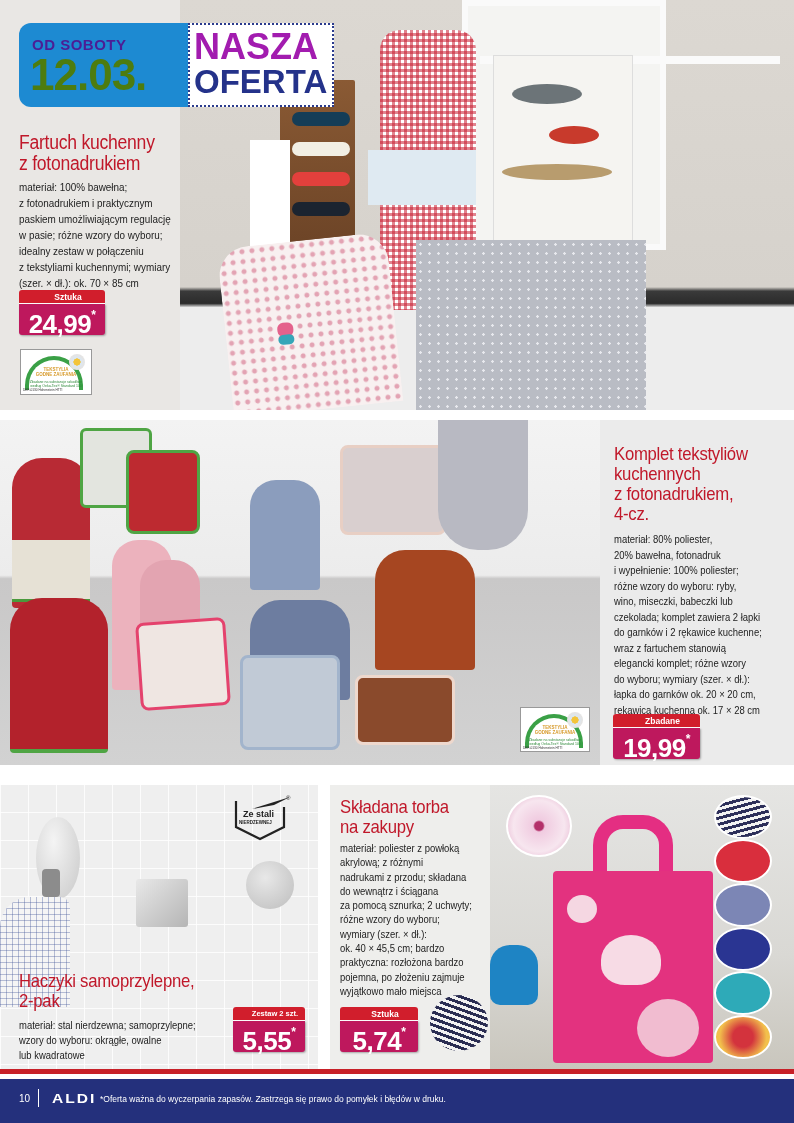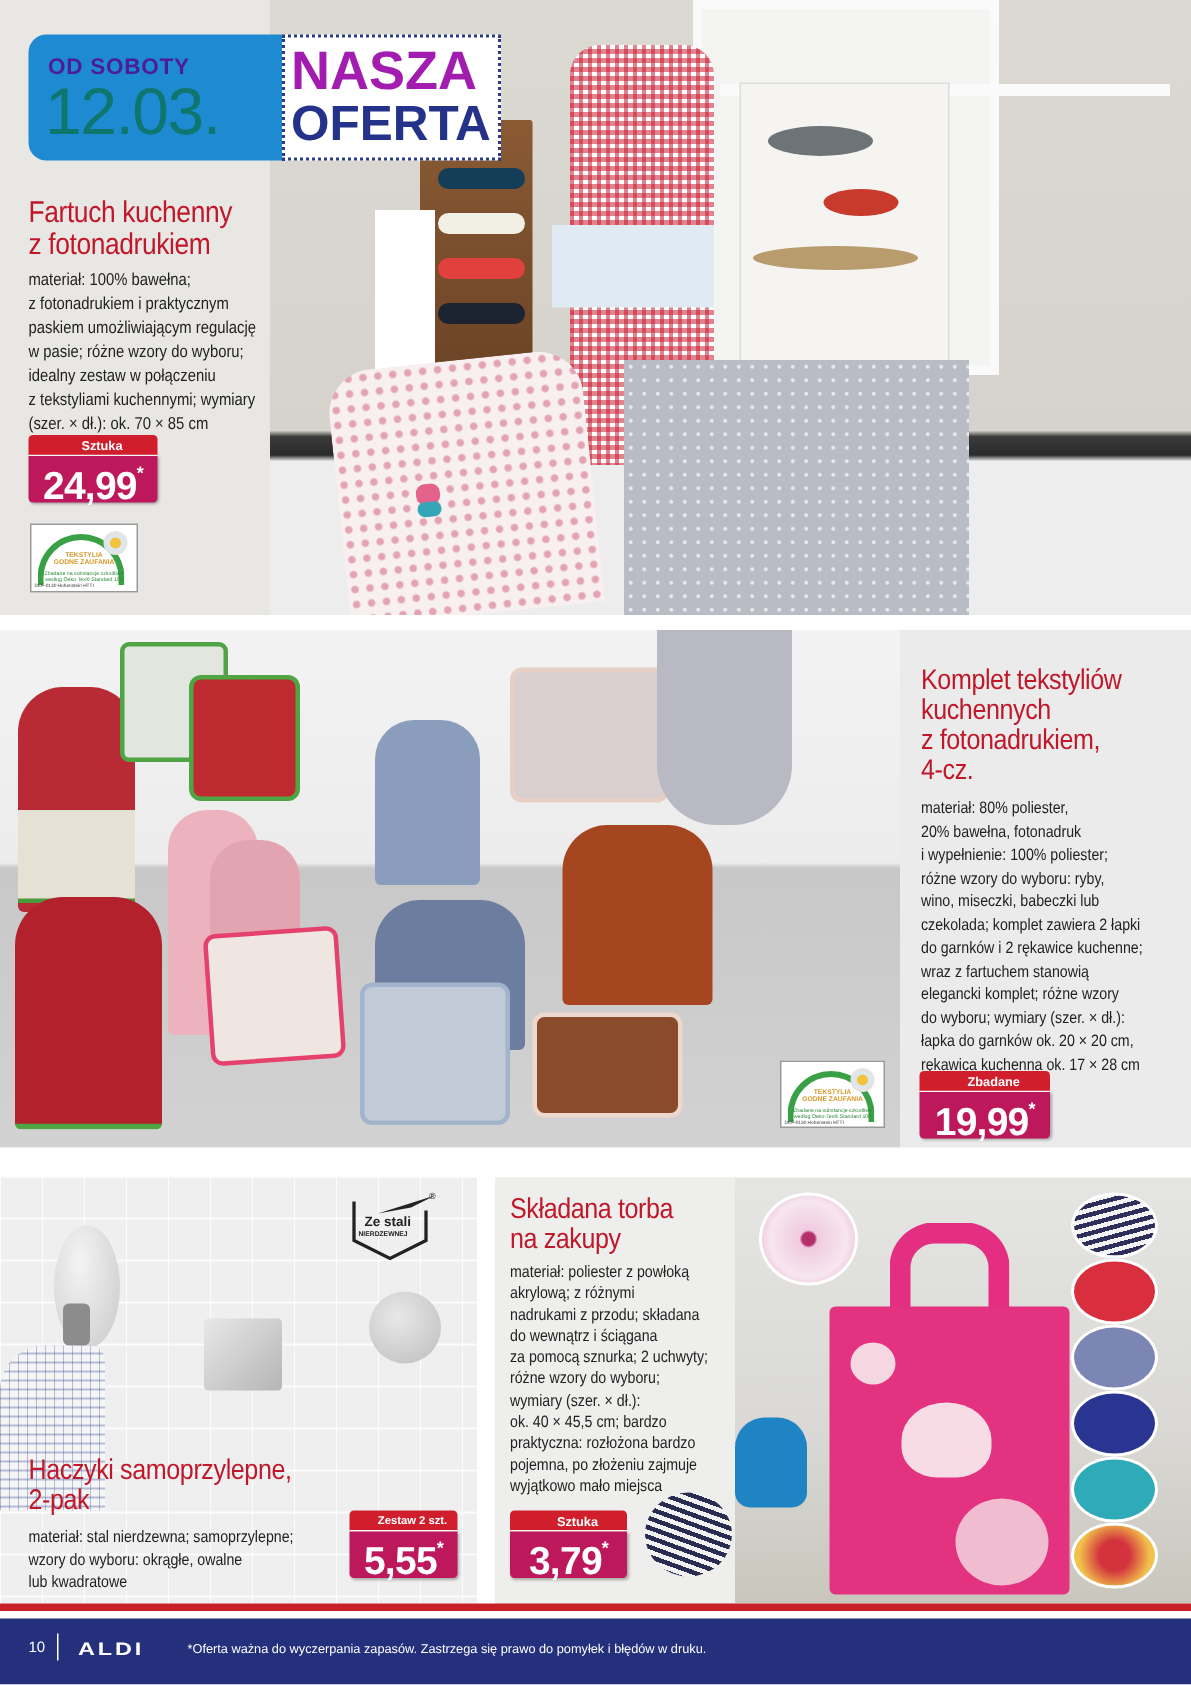--- a/index.html
+++ b/index.html
@@ -18,32 +18,32 @@
   .eco-badge { position: absolute; width: 72px; height: 46px; background: #fff; border: 1px solid #999; }
   .eco-badge .arc { position: absolute; left: 4px; top: 6px; width: 58px; height: 34px; border: 4px solid #3aa046; border-bottom: none; border-radius: 40px 40px 0 0; }
   .eco-badge .sun { position: absolute; right: 6px; top: 4px; width: 16px; height: 16px; border-radius: 50%; background: radial-gradient(circle,#f3c43a 30%, #d9e8f5 34%, #e4e4e4 60%); }
   .eco-badge .t1 { position: absolute; left: 0; right: 0; top: 17px; text-align: center; font-size: 4.5px; color: #d79a2a; font-weight: bold; line-height: 5px; }
   .eco-badge .t2 { position: absolute; left: 2px; right: 2px; top: 30px; font-size: 3.5px; color: #2e8a3a; text-align: center; line-height: 4px; }
   .eco-badge .t3 { position: absolute; left: 2px; right: 2px; top: 38px; font-size: 3.2px; color: #333; line-height: 4px; }
 
   
   .hdr-blue { position: absolute; left: 19px; top: 23px; width: 171px; height: 84px; background: #1d8ad2; border-radius: 12px 0 0 12px; }
   .hdr-sub { position: absolute; left: 32px; top: 36px; color: #4c1d95; font-weight: bold; font-size: 15px; letter-spacing: 0.5px; }
-  .hdr-date { position: absolute; left: 30px; top: 51px; color: #0f766e; font-weight: normal; font-size: 44px; line-height: 48px; letter-spacing: -1px; }
+  .hdr-date { position: absolute; left: 30px; top: 51px; color: #4d7c0f; font-weight: bold; font-size: 44px; line-height: 48px; letter-spacing: -1px; }
   .hdr-white { position: absolute; left: 188px; top: 23px; width: 146px; height: 84px; background: #fff; border: 2px dotted #2a3a8c; }
   .hdr-nasza { position: absolute; left: 194px; top: 28px; color: #a21caf; font-weight: bold; font-size: 36px; line-height: 38px; }
   .hdr-oferta { position: absolute; left: 194px; top: 64px; color: #24328a; font-weight: bold; font-size: 33px; line-height: 36px; }
 
   .footer { position: absolute; left: 0; top: 1079px; width: 794px; height: 44px; background: #24307c; }
   .footer-stripe-red { position: absolute; left: 0; top: 1069px; width: 794px; height: 5px; background: #c72028; }
   .footer-stripe-white { position: absolute; left: 0; top: 1074px; width: 794px; height: 5px; background: #fff; }
   .footer .page { position: absolute; left: 19px; top: 14px; font-size: 10px; color: #fff; }
   .footer .sep { position: absolute; left: 38px; top: 10px; width: 1px; height: 18px; background: #fff; }
   .footer .logo { position: absolute; left: 52px; top: 13px; font-size: 12px; font-weight: bold; color: #fff; letter-spacing: 1.5px; transform: scaleX(1.3); transform-origin: left; }
-  .footer .note { position: absolute; left: 100px; top: 15px; font-size: 8.5px; color: #fff; white-space: nowrap; margin-left: 25px; }
+  .footer .note { position: absolute; left: 100px; top: 15px; font-size: 8.5px; color: #fff; white-space: nowrap; }
 </style>
 </head>
 <body>
 
 <div class="section" style="left:0;top:0;width:794px;height:410px;background:#e9e7e4;">
 
   <div style="position:absolute;left:180px;top:0;width:614px;height:410px;background:linear-gradient(180deg,#dcd8d2 0%,#d6d2cc 70%,#3a3a3a 71%,#2b2b2b 74%,#ededed 75%);">
     <div style="position:absolute;left:282px;top:0;width:204px;height:250px;background:#f4f4f2;border:6px solid #fafafa;"></div>
     <div style="position:absolute;left:300px;top:56px;width:300px;height:8px;background:#fafafa;"></div>
     <div style="position:absolute;left:100px;top:80px;width:75px;height:175px;background:linear-gradient(180deg,#8a5a34,#6b4326);border-radius:2px;">
@@ -214,21 +214,21 @@
 za pomocą sznurka; 2 uchwyty;
 różne wzory do wyboru;
 wymiary (szer. × dł.):
 ok. 40 × 45,5 cm; bardzo
 praktyczna: rozłożona bardzo
 pojemna, po złożeniu zajmuje
 wyjątkowo mało miejsca</div>
 
   <div class="price-box" style="left:10px;top:222px;width:78px;">
     <div class="price-label">Sztuka</div>
-    <div class="price-value"><span>3,79</span><sup>*</sup></div>
+    <div class="price-value"><span>5,74</span><sup>*</sup></div>
   </div>
 </div>
 
 <div class="footer-stripe-red"></div>
 <div class="footer-stripe-white"></div>
 <div class="footer">
   <div class="page">10</div>
   <div class="sep"></div>
   <div class="logo">ALDI</div>
   <div class="note">*Oferta ważna do wyczerpania zapasów. Zastrzega się prawo do pomyłek i błędów w druku.</div>

